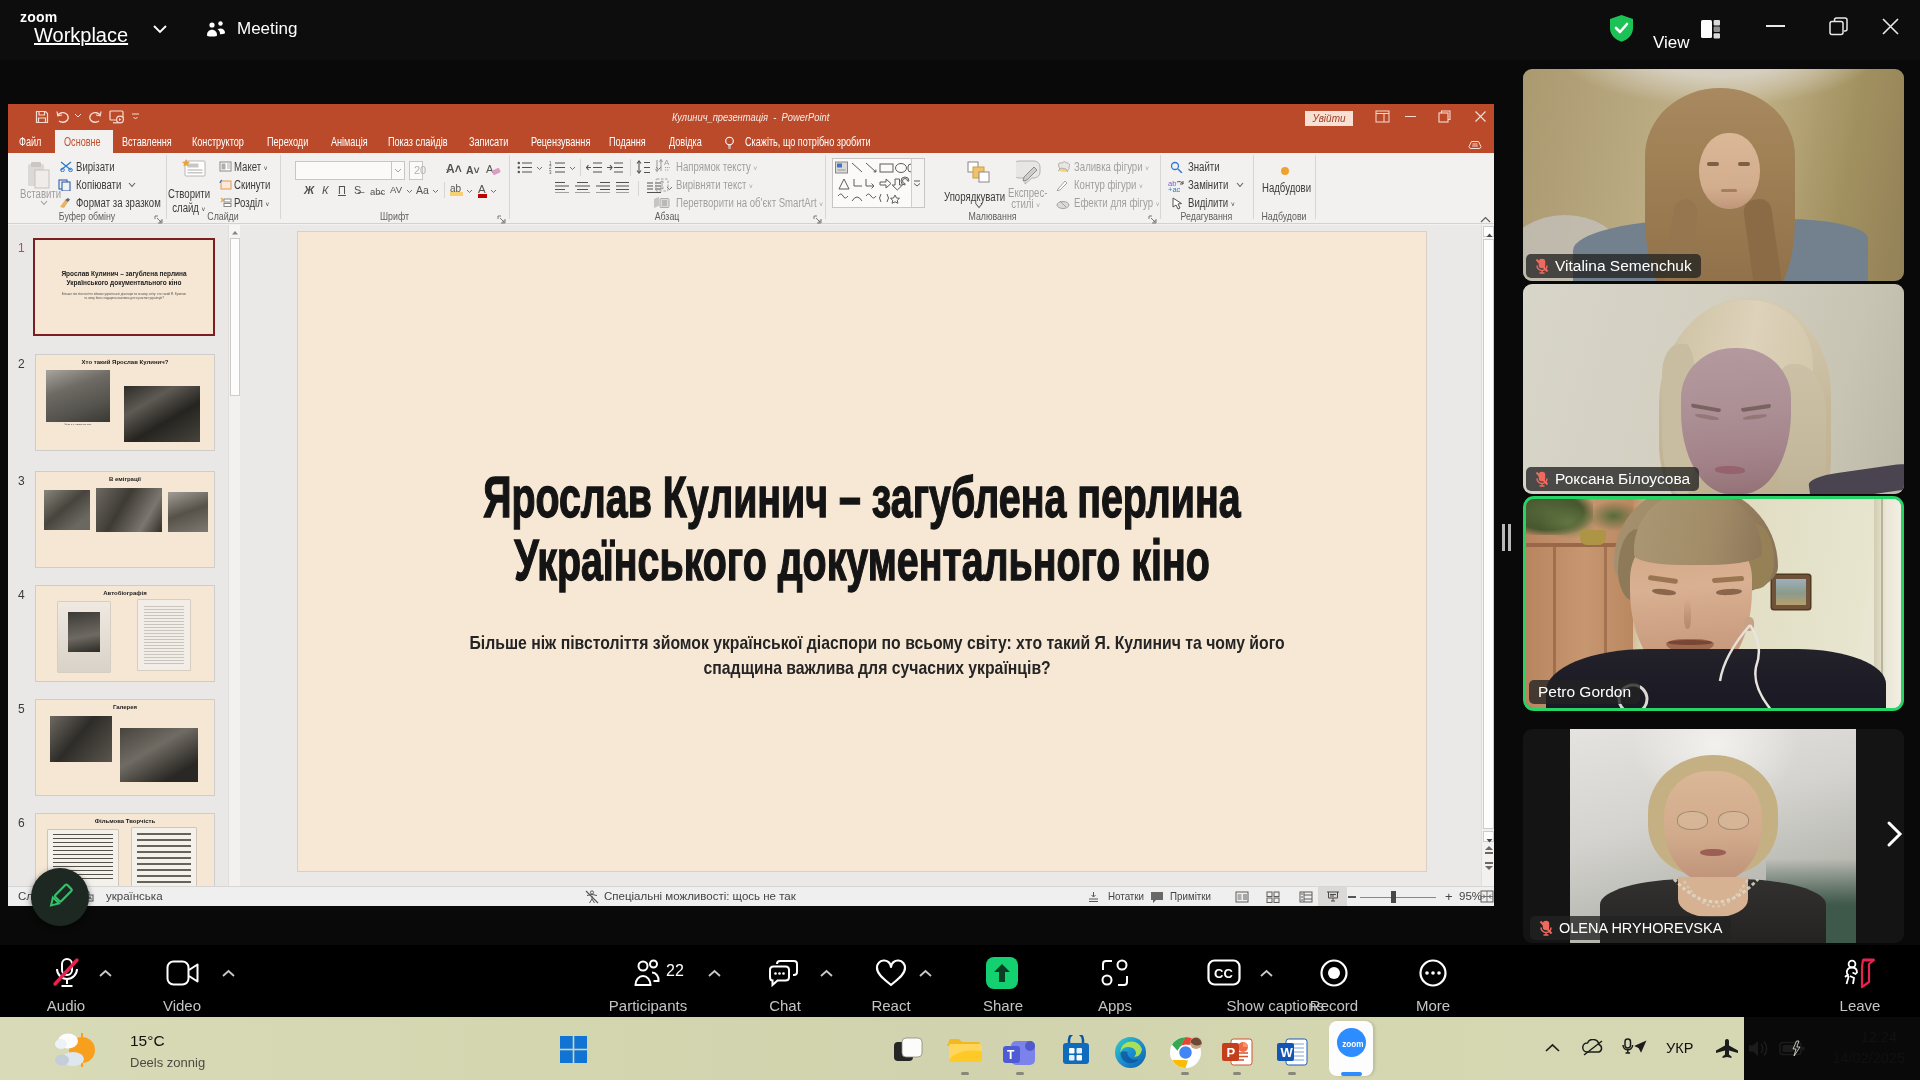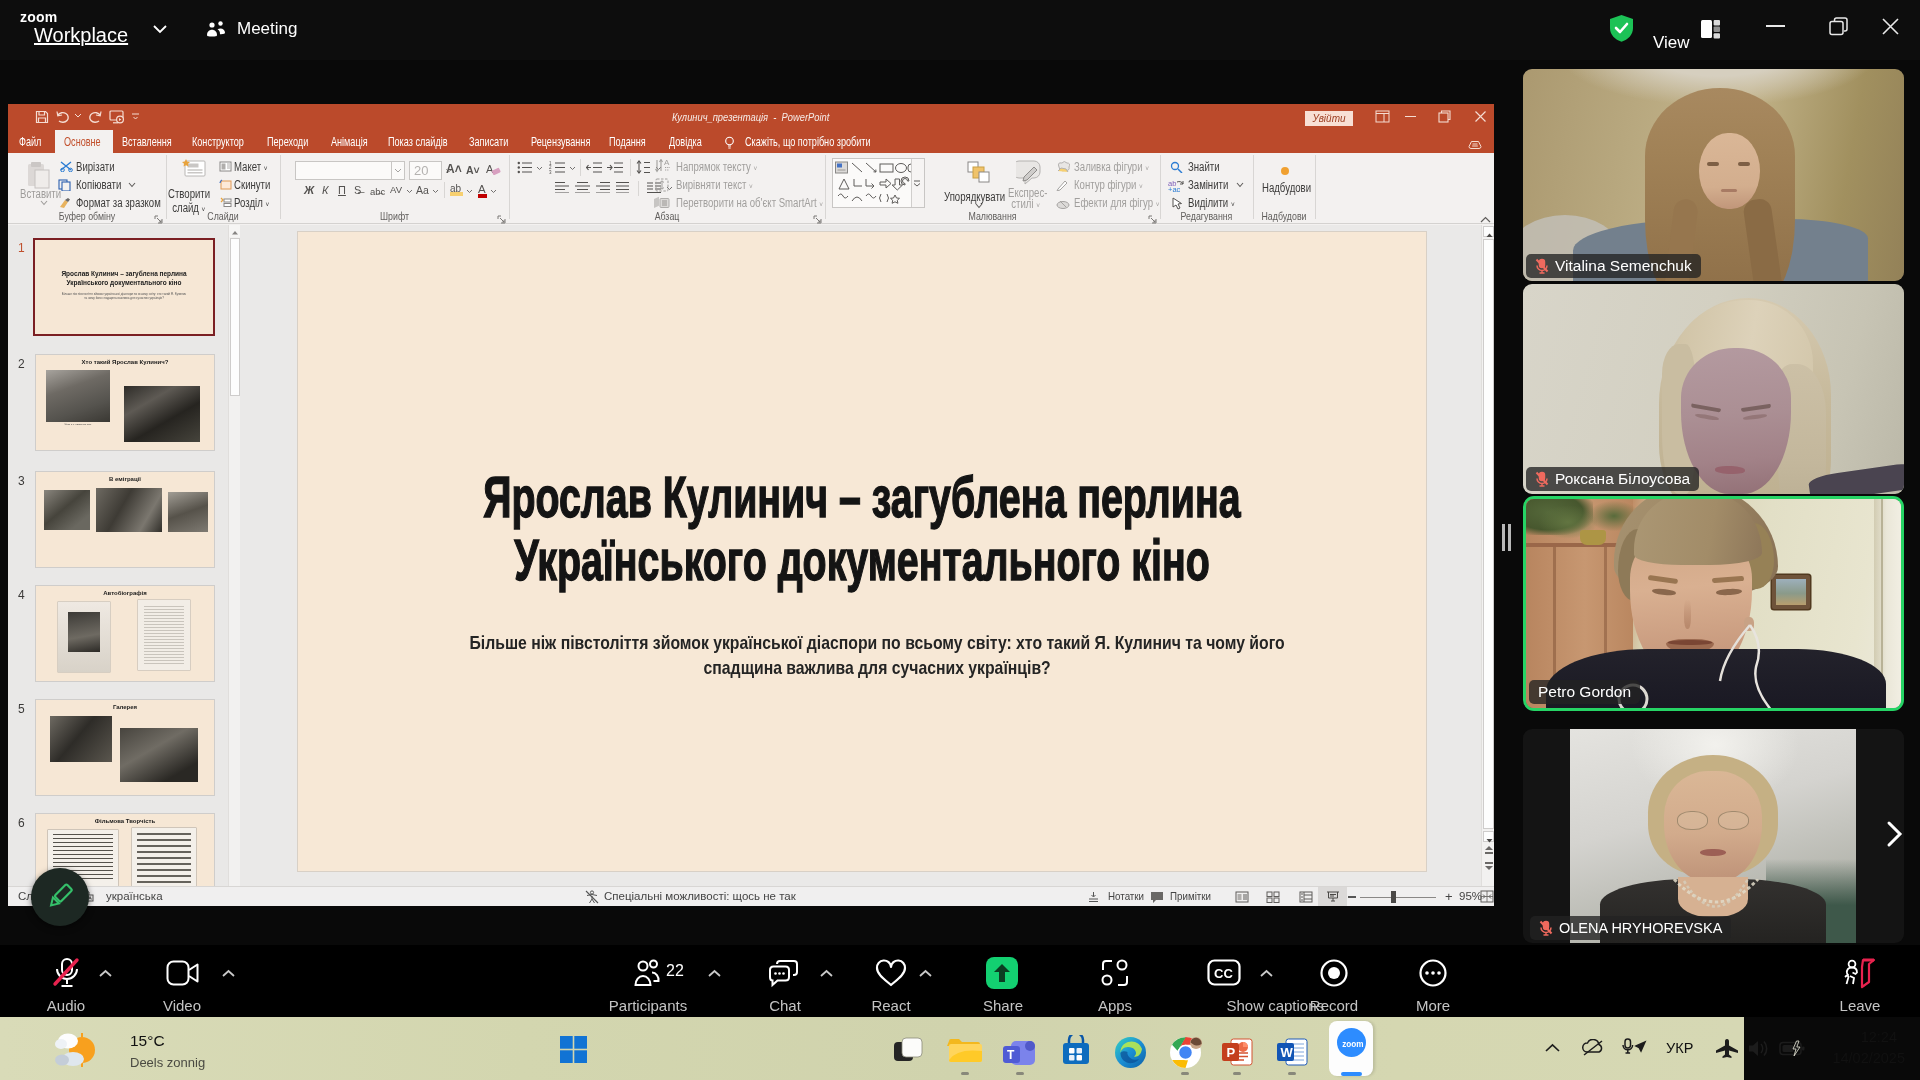--- a/index.html
+++ b/index.html
@@ -197,21 +197,21 @@
         </svg>
       <div class="rbtn" style="left:226px;top:43px;">Розділ <span style="font-size:8px;">˅</span></div>
       <div class="grp-label" style="left:158px;width:114px;">Слайди</div>
       <div class="grp-div" style="left:272px;"></div>
 
       <div class="abs" style="left:287px;top:8px;width:110px;height:19px;background:#fbfaf9;border:1px solid #c8c6c4;"></div>
       <div class="abs" style="left:383px;top:8px;width:14px;height:19px;border-left:1px solid #c8c6c4;"></div>
       <svg class="abs" style="left:386px;top:15px;" width="8" height="6" viewBox="0 0 8 6">
           <path d="M1 1 L4 4 L7 1" stroke="#a5a3a1" stroke-width="1" fill="none"></path>
         </svg>
-      <div class="abs" style="left:401px;top:8px;width:33px;height:19px;background:#fbfaf9;border:1px solid #c8c6c4;color:#b4b2b0;font-size:13px;line-height:17px;text-indent:4px;">20</div>
+      <div class="abs" style="left:401px;top:8px;width:14px;height:19px;background:#fbfaf9;border:1px solid #c8c6c4;color:#b4b2b0;font-size:11px;line-height:17px;text-indent:4px;">20</div>
       <svg class="abs" style="left:437px;top:15px;" width="8" height="6" viewBox="0 0 8 6">
           <path d="M1 1 L4 4 L7 1" stroke="#a5a3a1" stroke-width="1" fill="none"></path>
         </svg>
       <div class="abs" style="left:438px;top:9px;color:#545250;font-size:12px;font-weight:700;">A˄</div>
       <div class="abs" style="left:458px;top:11px;color:#545250;font-size:10.5px;font-weight:700;">A˅</div>
       <svg class="abs" style="left:478px;top:10px;" width="15" height="14" viewBox="0 0 15 14">
           <text x="0" y="10" font-size="11" fill="#545250" font-family="Liberation Sans">A</text>
           <rect x="6" y="6" width="8" height="5" rx="1" fill="#d8a0c0" transform="rotate(-25 10 8)"></rect>
         </svg>
       <div class="abs" style="left:296px;top:31px;color:#545250;font-size:11px;font-weight:700;font-style:italic;">Ж</div>

